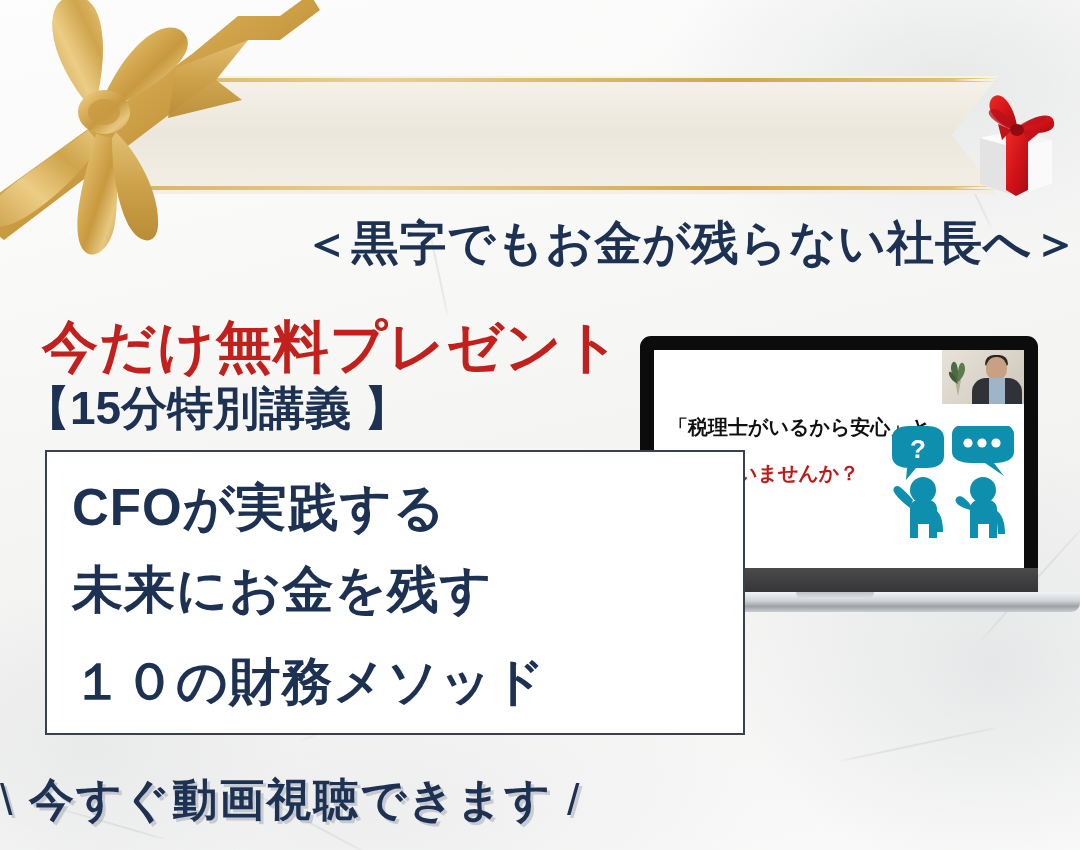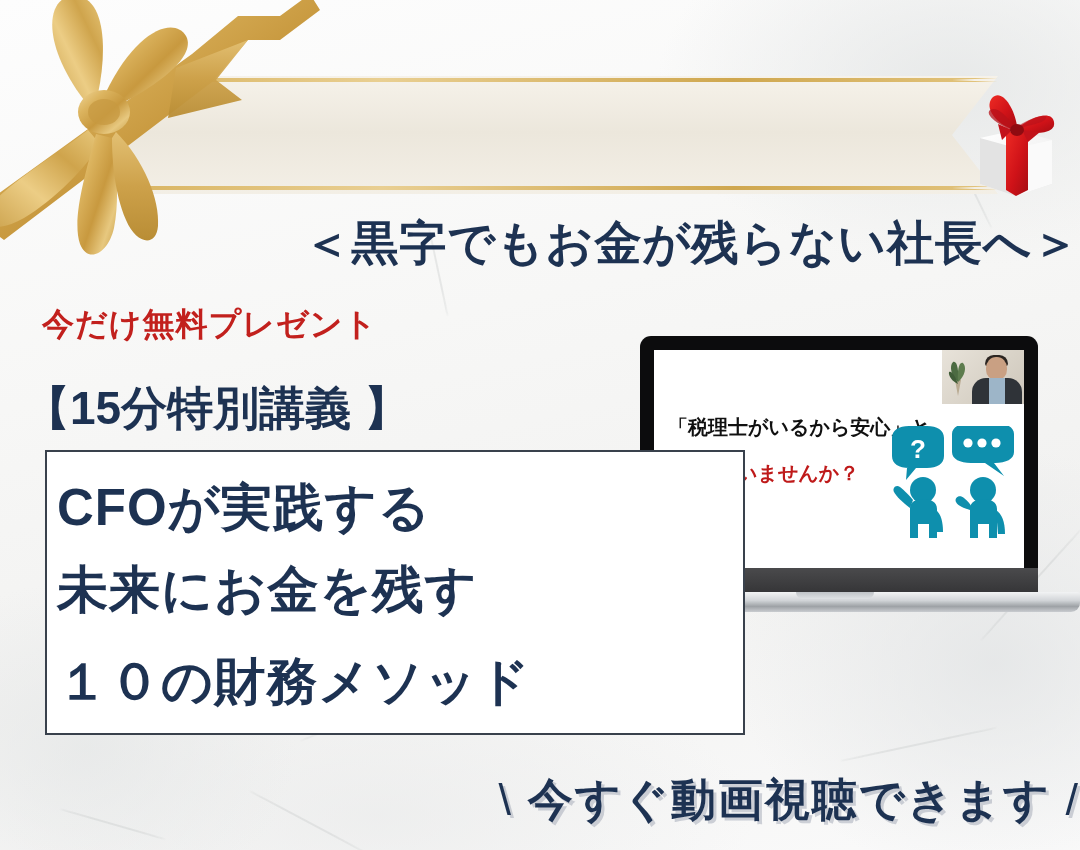--- a/index.html
+++ b/index.html
@@ -65,43 +65,43 @@
   }
 
   
   #ribbon{position:absolute;left:-20px;top:-18px;width:340px;height:300px;}
 
   
   #gift{position:absolute;left:958px;top:86px;width:104px;height:112px;}
 
   
   .promo-red{
-    position:absolute;left:42px;top:303px;
-    font-size:32px;font-weight:700;letter-spacing:1px;
+    position:absolute;left:42px;top:310px;
+    font-size:56px;font-weight:700;letter-spacing:1px;
     color:#c2201d;white-space:nowrap;
   }
   .promo-navy{
     position:absolute;left:24px;top:378px;
     font-size:46px;font-weight:700;letter-spacing:0px;
     color:#1d3252;white-space:nowrap;
   }
 
   
   #contentbox{
     position:absolute;left:45px;top:450px;width:700px;height:285px;
     background:#ffffff;
     border:2px solid #39414c;
     box-sizing:border-box;
     z-index:3;
   }
   #contentbox .line{
     position:absolute;left:0;width:700px;
     color:#1d3252;font-weight:700;font-size:51px;
     letter-spacing:1px;white-space:nowrap;
-    padding-left:10px;box-sizing:border-box;
+    padding-left:25px;box-sizing:border-box;
   }
   #cb-l1{top:22px;}
   #cb-l2{top:104px;}
   #cb-l3{top:196px;}
 
   
   #laptop{position:absolute;left:588px;top:336px;width:492px;height:286px;z-index:2;}
   #lid{
     position:absolute;left:52px;top:0;width:398px;height:258px;
     background:#0c0c0d;border-radius:11px 11px 3px 3px;
@@ -144,21 +144,21 @@
   #thumb .plant{position:absolute;left:5px;top:8px;width:22px;height:38px;}
   #thumb .head{position:absolute;left:44px;top:7px;width:21px;height:23px;border-radius:48% 48% 45% 45%;background:#c9a083;}
   #thumb .hair{position:absolute;left:43px;top:5px;width:23px;height:11px;border-radius:11px 11px 3px 3px;background:#2b2521;}
   #thumb .body{position:absolute;left:30px;top:28px;width:50px;height:28px;background:#2f3338;border-radius:14px 14px 0 0;}
   #thumb .shirt{position:absolute;left:47px;top:28px;width:16px;height:26px;background:#9db5c8;}
   #thumb .label{position:absolute;left:3px;bottom:2px;font-size:4px;color:#6a6a6a;}
   #people{position:absolute;right:6px;bottom:24px;width:136px;height:118px;}
 
   
   .cta{
-    position:absolute;left:0;top:770px;width:1080px;text-align:right;
+    position:absolute;left:0;top:770px;width:1080px;text-align:left;
     font-size:45px;font-weight:700;color:#1d3252;
     text-shadow:3px 3px 0 rgba(150,158,172,.45);
     white-space:nowrap;letter-spacing:2px;
   }
   .cta .slash{font-weight:400;}
 </style>
 </head>
 <body>
 
 <div id="stage">

